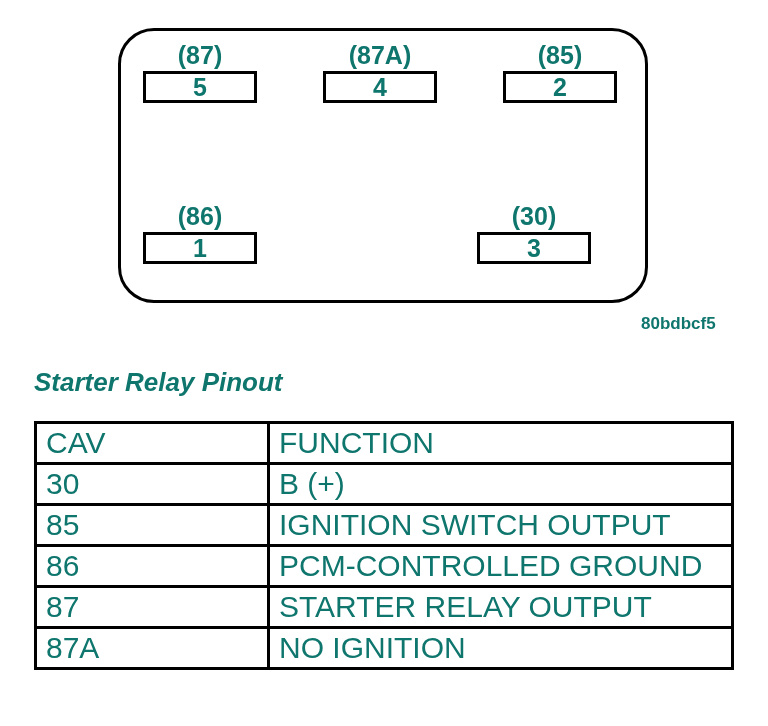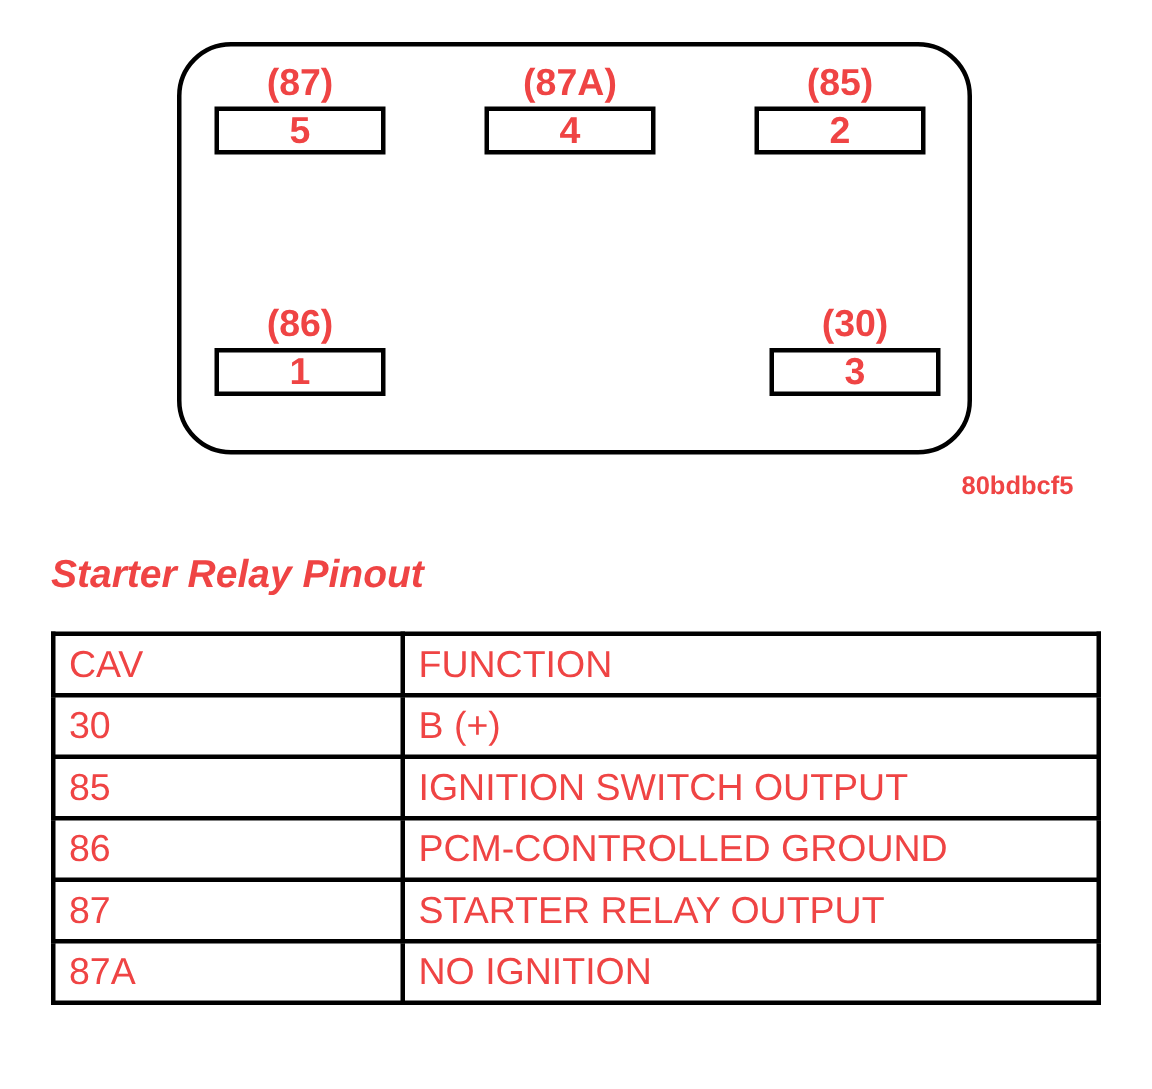--- a/index.html
+++ b/index.html
@@ -2,21 +2,21 @@
 <html><head>
 <meta charset="utf-8">
 <style>
   html, body { margin: 0; padding: 0; }
   .page {
     position: relative;
     width: 768px;
     height: 726px;
     background: #ffffff;
     font-family: "Liberation Sans", sans-serif;
-    color: #ef4444;
+    color: #0f766e;
     overflow: hidden;
   }
 
   
   .relay-outline {
     position: absolute;
     left: 118px;
     top: 28px;
     width: 524px;
     height: 269px;
@@ -43,21 +43,21 @@
     height: 26px;
     line-height: 26px;
     font-weight: bold;
     font-size: 25px;
     background: #ffffff;
   }
   .pin-87  { left: 143px; top: 42px; }
   .pin-87a { left: 323px; top: 42px; }
   .pin-85  { left: 503px; top: 42px; }
   .pin-86  { left: 143px; top: 203px; text-align: center; }
-  .pin-30  { left: 513px; top: 203px; }
+  .pin-30  { left: 477px; top: 203px; }
 
   
   .figure-code {
     position: absolute;
     left: 641px;
     top: 314px;
     font-weight: bold;
     font-size: 17px;
     line-height: 20px;
   }
@@ -81,21 +81,21 @@
     left: 34px;
     top: 421px;
     width: 700px;
     border-collapse: collapse;
     table-layout: fixed;
   }
   .pinout-table td {
     border: 3px solid #000000;
     height: 38px;
     padding: 0 6px 0 9px;
-    font-size: 25px;
+    font-size: 30px;
     vertical-align: middle;
     background: #ffffff;
     overflow: hidden;
     white-space: nowrap;
   }
   .pinout-table col.cav-col { width: 233px; }
 </style>
 </head>
 <body>
 

